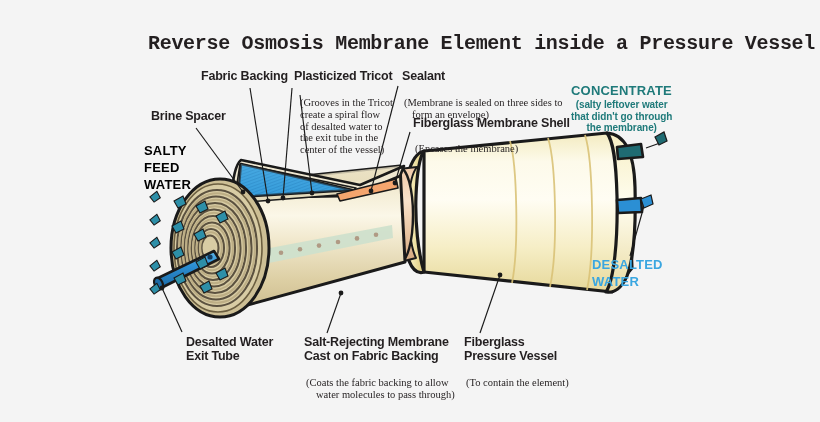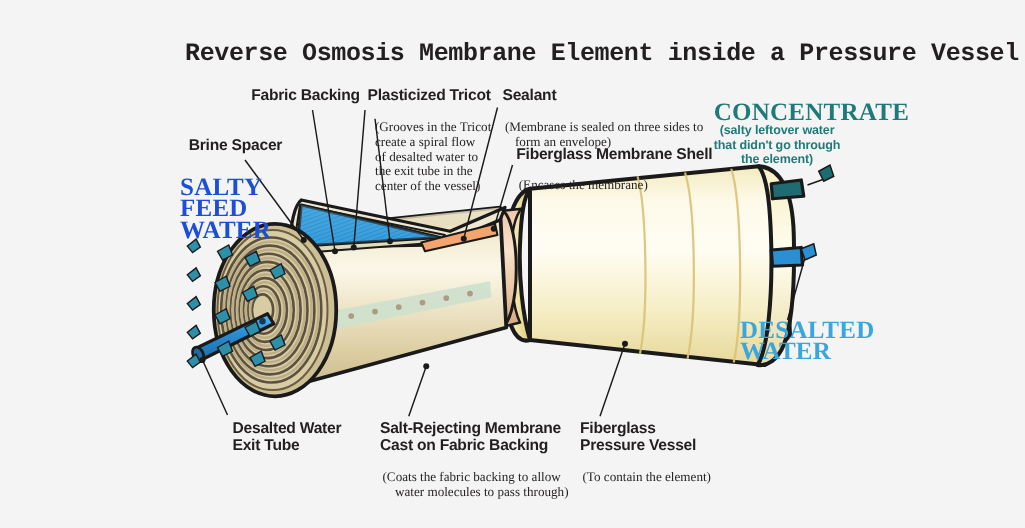--- a/index.html
+++ b/index.html
@@ -35,23 +35,23 @@
     letter-spacing: -0.2px;
   }
   .sub {
     font-family: "Liberation Serif", serif;
     font-size: 10.5px;
     line-height: 11.8px;
     color: #231f20;
     margin-top: 11px;
   }
   .flow {
-    font-family: Liberation Serif, serif;
+    font-family: Liberation Sans, sans-serif;
     font-weight: bold;
-    font-size: 20px;
+    font-size: 13px;
     line-height: 17px;
     letter-spacing: 0.2px;
   }
   .flow-sub {
     font-family: "Liberation Sans", sans-serif;
     font-weight: bold;
     font-size: 10px;
     line-height: 11.5px;
     letter-spacing: -0.1px;
   }
@@ -300,31 +300,31 @@
   <div class="lbl sub" style="left:404px; top:86px;">
     <div>(Membrane is sealed on three sides to</div>
     <div style="padding-left:8px">form an envelope)</div>
   </div>
 
   <div class="lbl hd" style="left:413px; top:117px;">Fiberglass Membrane Shell</div>
   <div class="lbl sub" style="left:415px; top:132px;">
     <div>(Encases the membrane)</div>
   </div>
 
-  <div class="lbl flow" style="left:144px; top:142px; color:#1d4ed8;">
+  <div class="lbl flow" style="left:144px; top:142px; color:#000000;">
     <div>SALTY</div>
     <div>FEED</div>
     <div>WATER</div>
   </div>
 
   <div class="lbl flow" style="left:571px; top:82px; color:#1f7a7a;">CONCENTRATE</div>
   <div class="lbl flow-sub" style="left:571px; top:99px; color:#1f7a7a;text-align:center;">
     <div>(salty leftover water</div>
     <div>that didn't go through</div>
-    <div>the element)</div>
+    <div>the membrane)</div>
   </div>
 
   <div class="lbl flow" style="left:592px; top:256px; color:#3aa6e0;">
     <div>DESALTED</div>
     <div>WATER</div>
   </div>
 
   <div class="lbl hd" style="left:186px; top:336px;">
     <div>Desalted Water</div>
     <div>Exit Tube</div>

